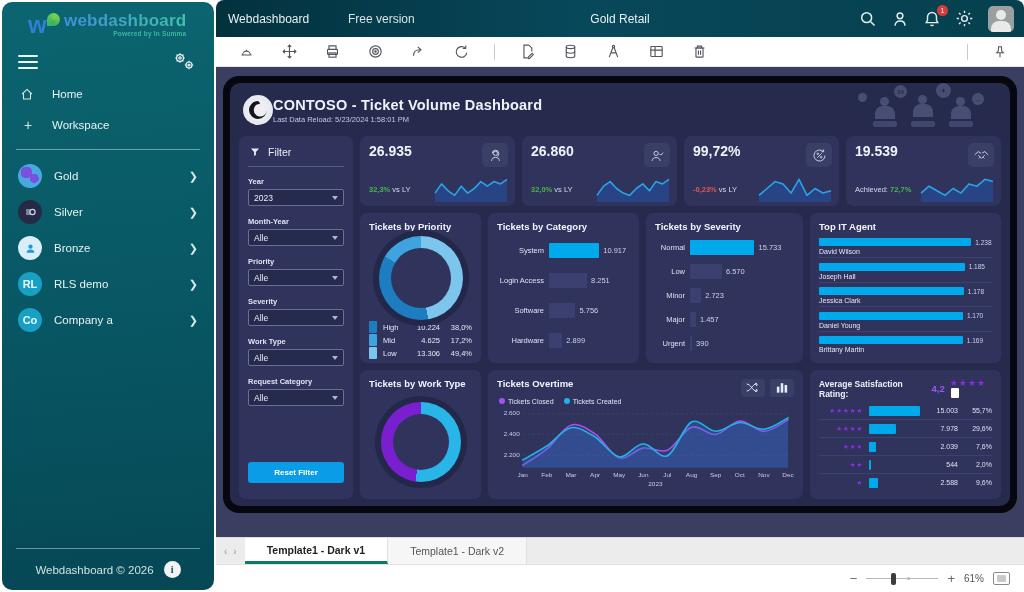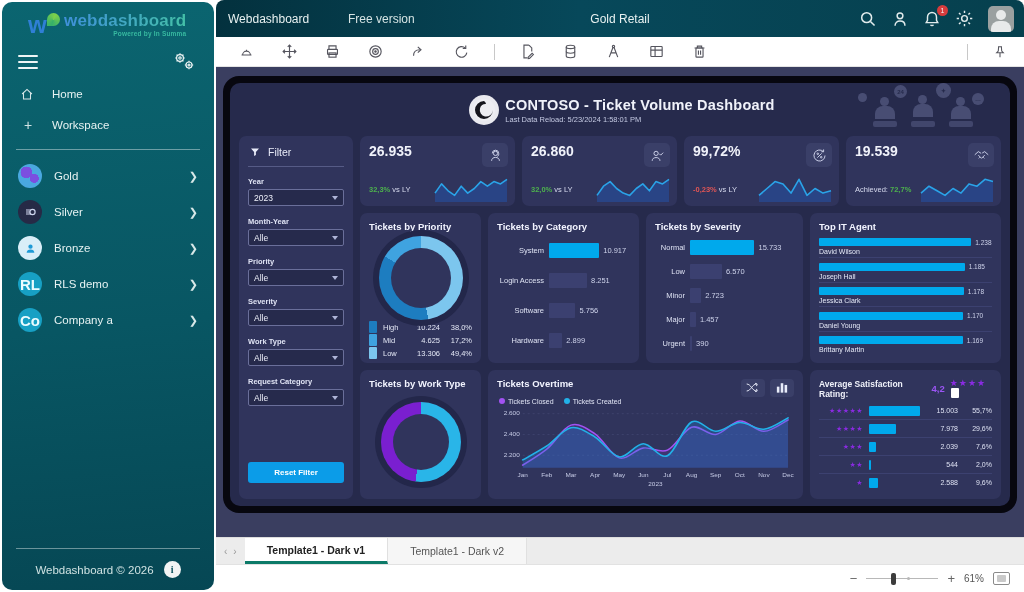--- a/index.html
+++ b/index.html
@@ -24,21 +24,21 @@
   .menu-row { display:flex; align-items:center; padding:10px 16px 6px 16px; }
   .hamburger { width:20px; cursor:pointer; }
   .hamburger div { height:2px; background:#eef5f5; margin:4px 0; border-radius:1px; }
   .gears { margin-left:auto; position:relative; width:30px; height:22px; }
   .nav-item { display:flex; align-items:center; gap:16px; padding:8px 18px; font-size:11.5px; cursor:pointer; }
   .nav-icon { width:16px; text-align:center; opacity:.9; }
   .side-divider { border-top:1px solid rgba(230,240,240,.45); margin:8px 14px; }
   .ws-item { display:flex; align-items:center; gap:12px; padding:6px 16px; font-size:11.5px; cursor:pointer; }
   .ws-avatar { width:24px; height:24px; border-radius:50%; flex:0 0 24px;
     display:flex; align-items:center; justify-content:center;
-    font-size:15px; color:#eafcff; font-weight:bold; }
+    font-size:11px; color:#eafcff; font-weight:bold; }
   .ws-chevron { margin-left:auto; font-size:11px; color:#d8e8e8; }
   .side-footer { margin-top:auto; padding:0 14px 12px 14px; }
   .side-footer .line { border-top:1px solid rgba(230,240,240,.45); margin-bottom:12px; }
   .foot-row { display:flex; align-items:center; justify-content:center; gap:10px; }
   .foot-text { font-size:11.5px; color:#cfe2e2; }
   .info-dot { width:17px; height:17px; border-radius:50%; background:#f2f4f4; color:#0a4f5c;
     font-size:10px; font-weight:bold; font-family:"Liberation Serif",serif;
     display:flex; align-items:center; justify-content:center; cursor:pointer; }
 
   
@@ -62,21 +62,21 @@
     display:flex; align-items:center; gap:22px; padding:0 14px 0 20px; }
   .tb { background:none; border:none; cursor:pointer; padding:2px; display:flex; }
   .tb-divider { width:1px; height:16px; background:#c8c8c8; }
   .tb-spacer { flex:1; }
 
   
   .canvas { flex:1; background:#3a3e60; padding:9px 7px 24px 7px; overflow:hidden; }
   .frame { width:100%; height:100%; background:#07070f; border-radius:16px; padding:7px; }
   .dash { width:100%; height:100%; background:#262a4c; border-radius:10px;
     padding:7px 9px; color:#f0f2fa; display:flex; flex-direction:column; gap:6px; position:relative; overflow:hidden; }
-  .dash-header { display:flex; align-items:center; gap:6px; height:40px; flex:0 0 40px; padding-left:4px;justify-content:center; }
+  .dash-header { display:flex; align-items:center; gap:0; height:40px; flex:0 0 40px; padding-left:4px; }
   .c-logo { width:30px; height:30px; border-radius:50%; background:#e9e9ef; flex:0 0 30px;
     display:flex; align-items:center; justify-content:center; }
   .dash-title { font-size:14.5px; font-weight:bold; letter-spacing:.2px; }
   .dash-sub { font-size:7.5px; color:#c4c9e2; margin-top:2px; }
   .decor { position:absolute; right:14px; top:2px; width:150px; height:48px; opacity:.35; pointer-events:none; }
   .decor .head { position:absolute; width:9px; height:9px; border-radius:50%; background:#8a91bd; }
   .decor .body { position:absolute; width:20px; height:13px; border-radius:8px 8px 0 0; background:#8a91bd; }
   .decor .lap { position:absolute; width:24px; height:6px; border-radius:2px; background:#767da9; }
   .decor .bub { position:absolute; border-radius:50%; background:#8a91bd;
     color:#262a4c; font-size:6px; font-weight:bold; display:flex; align-items:center; justify-content:center; }

